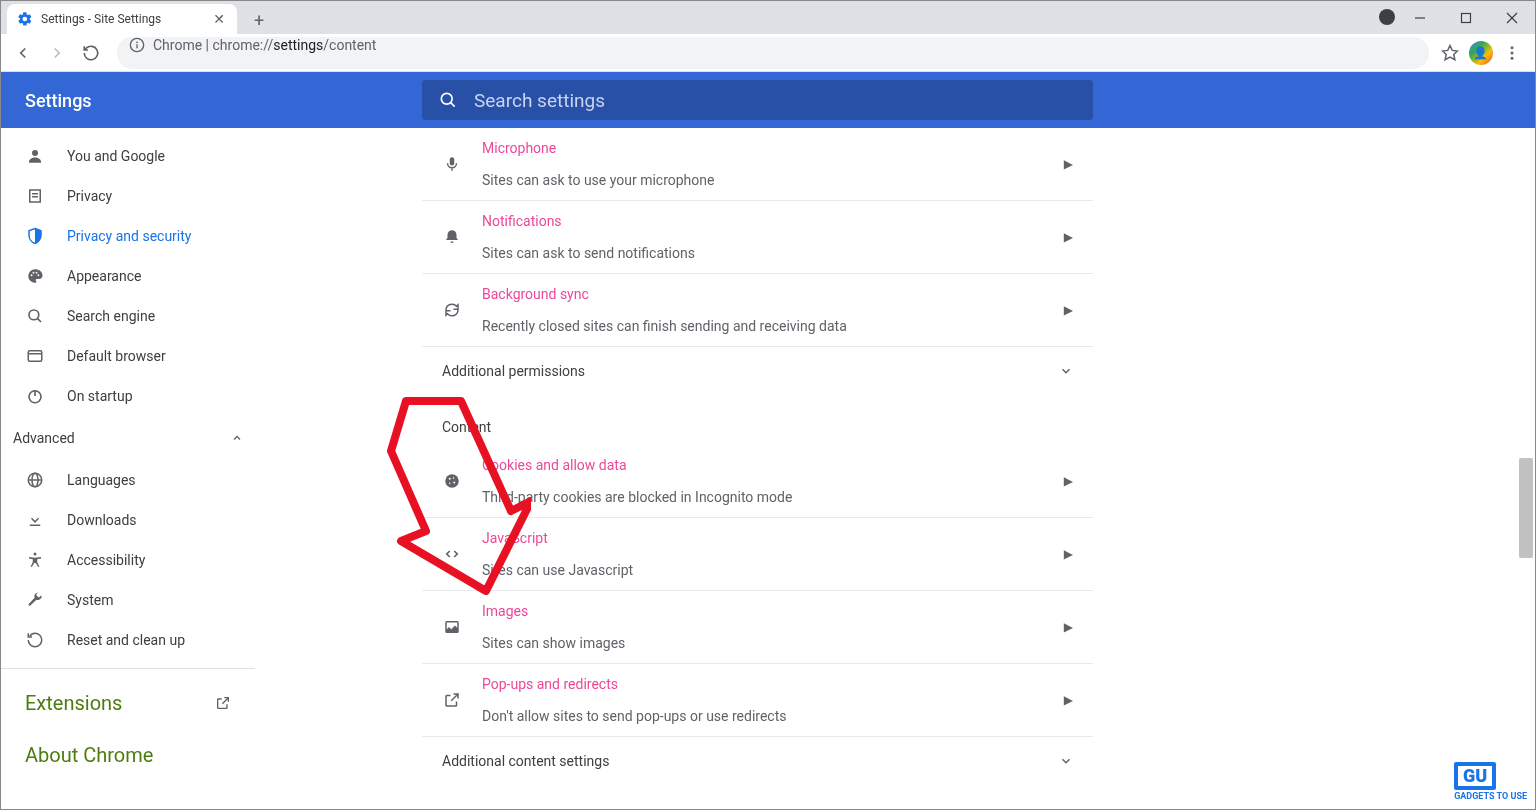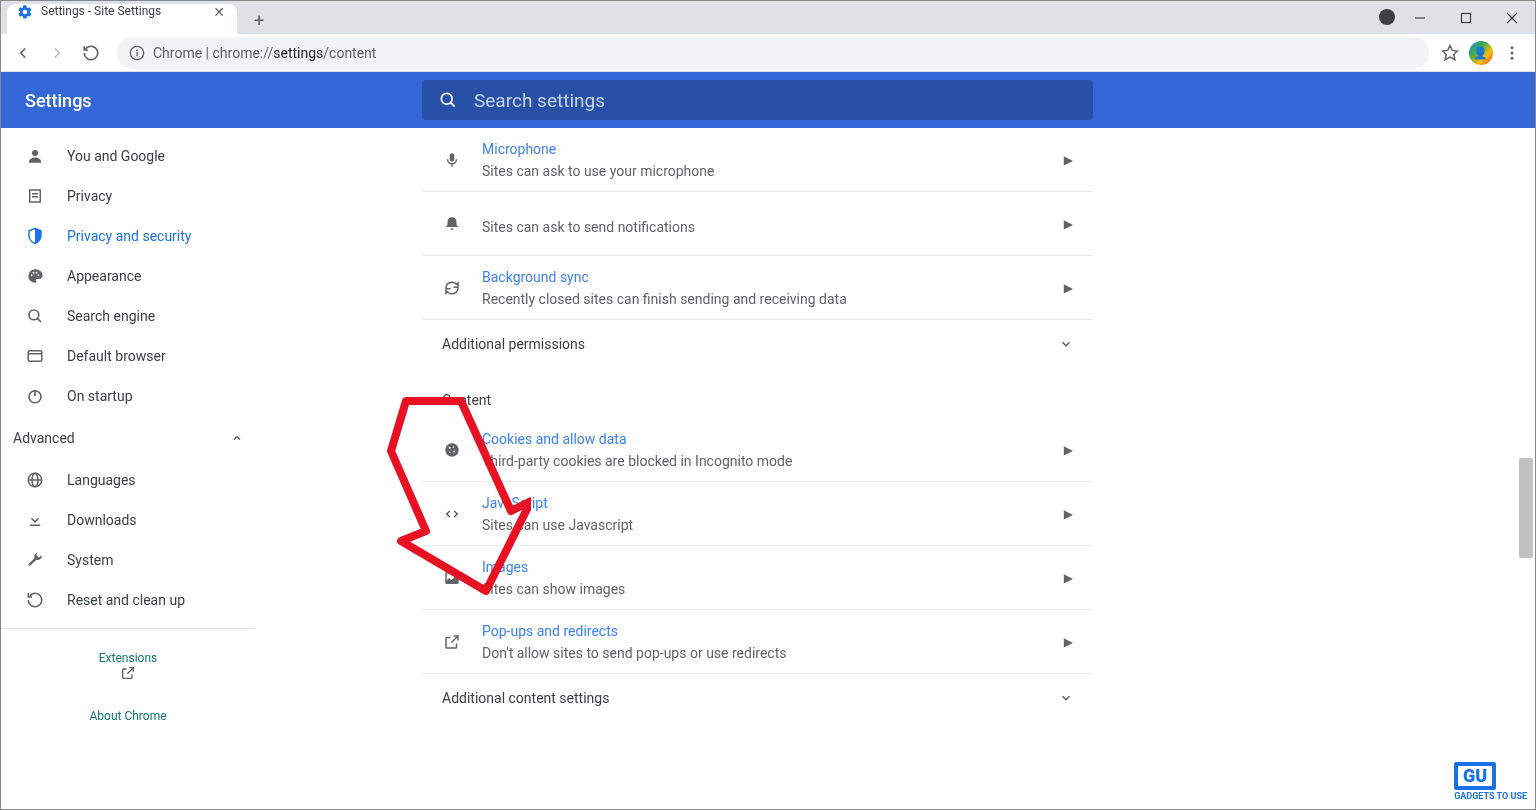--- a/index.html
+++ b/index.html
@@ -1,32 +1,32 @@
 <!DOCTYPE html>
 <html><head>
 <meta charset="utf-8">
 <style>
 * { margin: 0; padding: 0; box-sizing: border-box; font-family: "Segoe UI", Roboto, Arial, sans-serif; }
 body { width: 1536px; height: 810px; background: #fff; overflow: hidden; position: relative; border: 1px solid #888; }
 
 
 .window-bar { height: 33px; background: #dee1e6; display: flex; align-items: flex-end; position: relative; }
-.tab { background: #fff; height: 30px; border-radius: 8px 8px 0 0; display: flex; padding: 0 10px; margin-left: 6px; min-width: 230px; gap: 8px; }
+.tab { background: #fff; height: 30px; border-radius: 8px 8px 0 0; display: flex; align-items: center; padding: 0 10px; margin-left: 6px; min-width: 230px; gap: 8px; }
 .tab-favicon { width: 16px; height: 16px; display: flex; align-items: center; justify-content: center; }
 .tab-title { font-size: 12px; color: #3c4043; flex: 1; }
 .tab-close { width: 16px; height: 16px; display: flex; align-items: center; justify-content: center; color: #5f6368; font-size: 14px; cursor: pointer; }
 .new-tab { width: 28px; height: 28px; display: flex; align-items: center; justify-content: center; color: #5f6368; font-size: 18px; cursor: pointer; margin-left: 8px; }
 .window-controls { position: absolute; right: 0; top: 0; display: flex; height: 33px; }
 .win-ctrl { width: 46px; display: flex; align-items: center; justify-content: center; color: #3c4043; font-size: 14px; cursor: pointer; }
 .anth-icon { position: absolute; right: 140px; top: 8px; width: 16px; height: 16px; border-radius: 50%; background: #3c4043; }
 
 .toolbar { height: 38px; background: #fff; display: flex; align-items: center; padding: 0 8px; gap: 6px; border-bottom: 1px solid #e0e0e0; }
 .nav-btn { width: 28px; height: 28px; display: flex; align-items: center; justify-content: center; color: #5f6368; cursor: pointer; border-radius: 50%; }
 .nav-btn.disabled { color: #bdbdbd; }
-.omnibox { flex: 1; height: 30px; background: #f1f3f4; border-radius: 15px; display: flex; align-items: center; padding: 16px 12px; gap: 8px; margin: 0 6px; }
+.omnibox { flex: 1; height: 30px; background: #f1f3f4; border-radius: 15px; display: flex; align-items: flex-end; padding: 16px 12px; gap: 8px; margin: 0 6px; }
 .omnibox-icon { width: 16px; height: 16px; color: #5f6368; display: flex; align-items: center; justify-content: center; }
 .omnibox-text { font-size: 14px; color: #5f6368; }
 .omnibox-text .seg-dark { color: #202124; }
 .toolbar-right { display: flex; align-items: center; gap: 10px; padding-right: 6px; }
 .star-icon, .menu-icon { color: #5f6368; cursor: pointer; }
 .avatar { width: 24px; height: 24px; border-radius: 50%; background: linear-gradient(135deg,#4285f4,#34a853,#fbbc05,#ea4335); display: flex; align-items: center; justify-content: center; font-size: 12px; color: #fff; }
 
 
 .blue-header { height: 56px; background: #3367d6; display: flex; align-items: center; padding: 0 24px; }
 .blue-title { color: #fff; font-size: 18px; font-weight: 500; width: 397px; }
@@ -37,30 +37,30 @@
 
 
 .content { display: flex; height: calc(100% - 127px); position: relative; }
 .sidebar { width: 254px; padding-top: 8px; overflow-y: auto; }
 .side-item { height: 40px; display: flex; align-items: center; padding: 0 24px; gap: 22px; color: #3c4043; font-size: 14px; cursor: pointer; border-radius: 0 20px 20px 0; margin-right: 12px; text-align: center; }
 .side-item.active { color: #1a73e8; }
 .side-item .icon { width: 20px; display: flex; justify-content: center; color: #5f6368; }
 .side-item.active .icon { color: #1a73e8; }
 .side-section { padding: 14px 12px; font-size: 14px; color: #3c4043; display: flex; justify-content: space-between; align-items: center; cursor: pointer; }
 .side-divider { border-top: 1px solid #e0e0e0; margin: 8px 0; }
-.side-bottom { padding: 14px 24px; font-size: 12px; color: #0f766e; cursor: pointer; display: flex; justify-content: space-between; align-items: center; flex-direction: column; }
+.side-bottom { padding: 14px 24px; font-size: 20px; color: #4d7c0f; cursor: pointer; display: flex; justify-content: space-between; align-items: center; }
 
 .main { flex: 1; overflow-y: auto; padding: 0; position: relative; }
 .panel { width: 671px; margin-left: 167px; background: #fff; }
 .setting-row { min-height: 64px; display: flex; align-items: center; padding: 12px 20px; border-bottom: 1px solid #e8eaed; cursor: pointer; gap: 20px; }
 .setting-row:last-of-type { border-bottom: none; }
 .setting-icon { width: 20px; color: #5f6368; display: flex; justify-content: center; }
 .setting-text { flex: 1; }
-.setting-title { font-size: 14px; color: #3b82f6; }
-.setting-sub { font-size: 14px; color: #5f6368; margin-top: 6px; }
+.setting-title { font-size: 14px; color: #ec4899; }
+.setting-sub { font-size: 14px; color: #5f6368; margin-top: 16px; }
 .setting-arrow { color: #5f6368; font-size: 12px; }
 .setting-expand { height: 48px; display: flex; align-items: center; padding: 0 20px; font-size: 14px; color: #3c4043; cursor: pointer; justify-content: space-between; }
 .section-label { padding: 24px 20px 10px 20px; font-size: 14px; color: #3c4043; }
 
 .scrollbar-stub { position: absolute; right: 2px; top: 330px; width: 14px; height: 100px; background: #c1c1c1; border-radius: 2px; }
 
 
 .red-arrow { position: absolute; left: 370px; top: 390px; pointer-events: none; z-index: 50; }
 
 .watermark { position: absolute; right: 8px; bottom: 8px; font-size: 9px; color: #1a73e8; font-weight: bold; text-align: center; line-height: 1; padding-left: 11px; }
@@ -253,20 +253,29 @@
       <span>Languages</span>
     </div>
     <div class="side-item">
       <span class="icon">
           <svg width="18" height="18" viewBox="0 0 24 24" fill="#5f6368">
             <path d="M12 3v10l4-4 1.4 1.4L12 16 6.6 10.4 8 9l4 4V3h0z"></path>
             <rect x="5" y="18" width="14" height="2"></rect>
           </svg>
         </span>
       <span>Downloads</span>
+    </div>
+    <div class="side-item">
+      <span class="icon">
+          <svg width="18" height="18" viewBox="0 0 24 24" fill="#5f6368">
+            <circle cx="12" cy="4" r="2"></circle>
+            <path d="M4 8l8 1 8-1v2l-5 1v4l3 6h-2l-3-5h-2l-3 5H6l3-6v-4L4 10z"></path>
+          </svg>
+        </span>
+      <span>Accessibility</span>
     </div>
     <div class="side-item">
       <span class="icon">
           <svg width="18" height="18" viewBox="0 0 24 24" fill="#5f6368">
             <path d="M21 7a5 5 0 01-7 4.5L5 20l-2-2 8.5-9A5 5 0 0116 2l-2.5 2.5L15 7l2.5 1.5L20 6z"></path>
           </svg>
         </span>
       <span>System</span>
     </div>
     <div class="side-item">
@@ -314,20 +323,21 @@
       </div>
 
       <div class="setting-row">
         <span class="setting-icon">
             <svg width="18" height="18" viewBox="0 0 24 24" fill="#5f6368">
               <path d="M12 3a6 6 0 00-6 6v4l-2 3h16l-2-3V9a6 6 0 00-6-6z"></path>
               <path d="M10 18a2 2 0 004 0"></path>
             </svg>
           </span>
         <div class="setting-text">
+          <div class="setting-title">Notifications</div>
           <div class="setting-sub">Sites can ask to send notifications</div>
         </div>
         <span class="setting-arrow">▶</span>
       </div>
 
       <div class="setting-row">
         <span class="setting-icon">
             <svg width="18" height="18" viewBox="0 0 24 24" fill="none" stroke="#5f6368" stroke-width="2">
               <path d="M4 12a8 8 0 0114-5l2-2v6h-6"></path>
               <path d="M20 12a8 8 0 01-14 5l-2 2v-6h6"></path>

